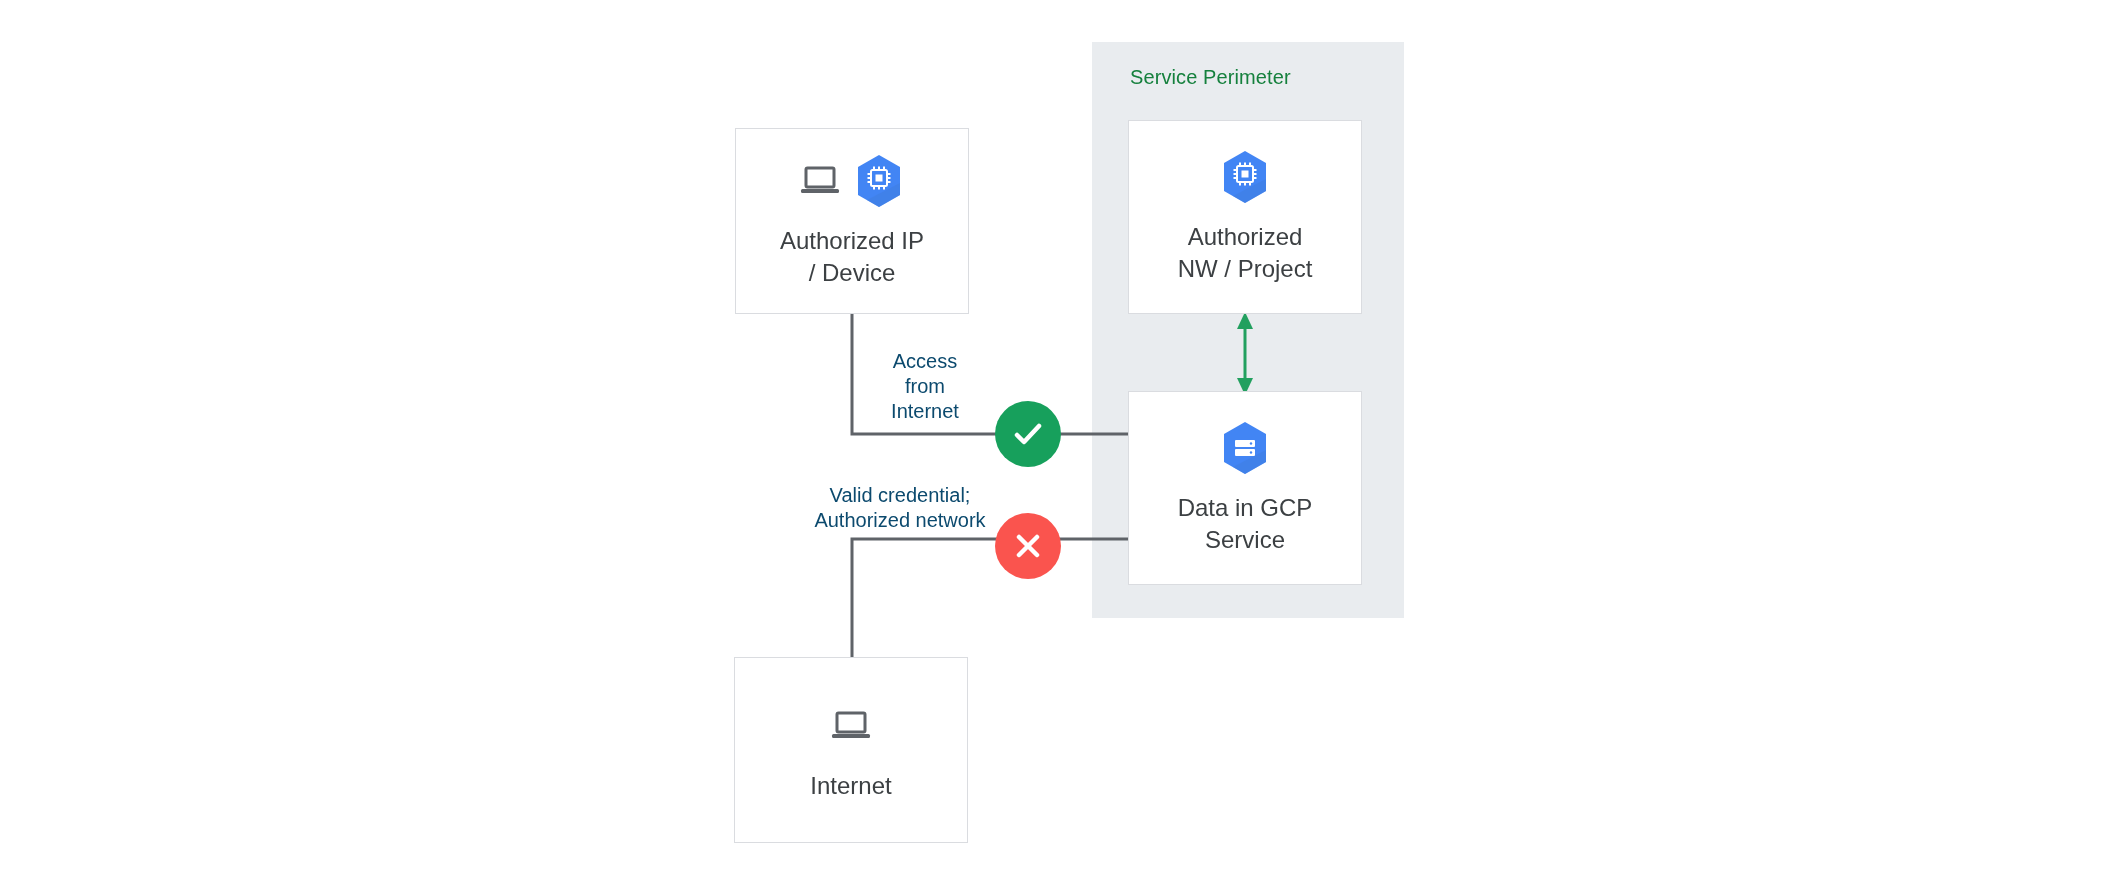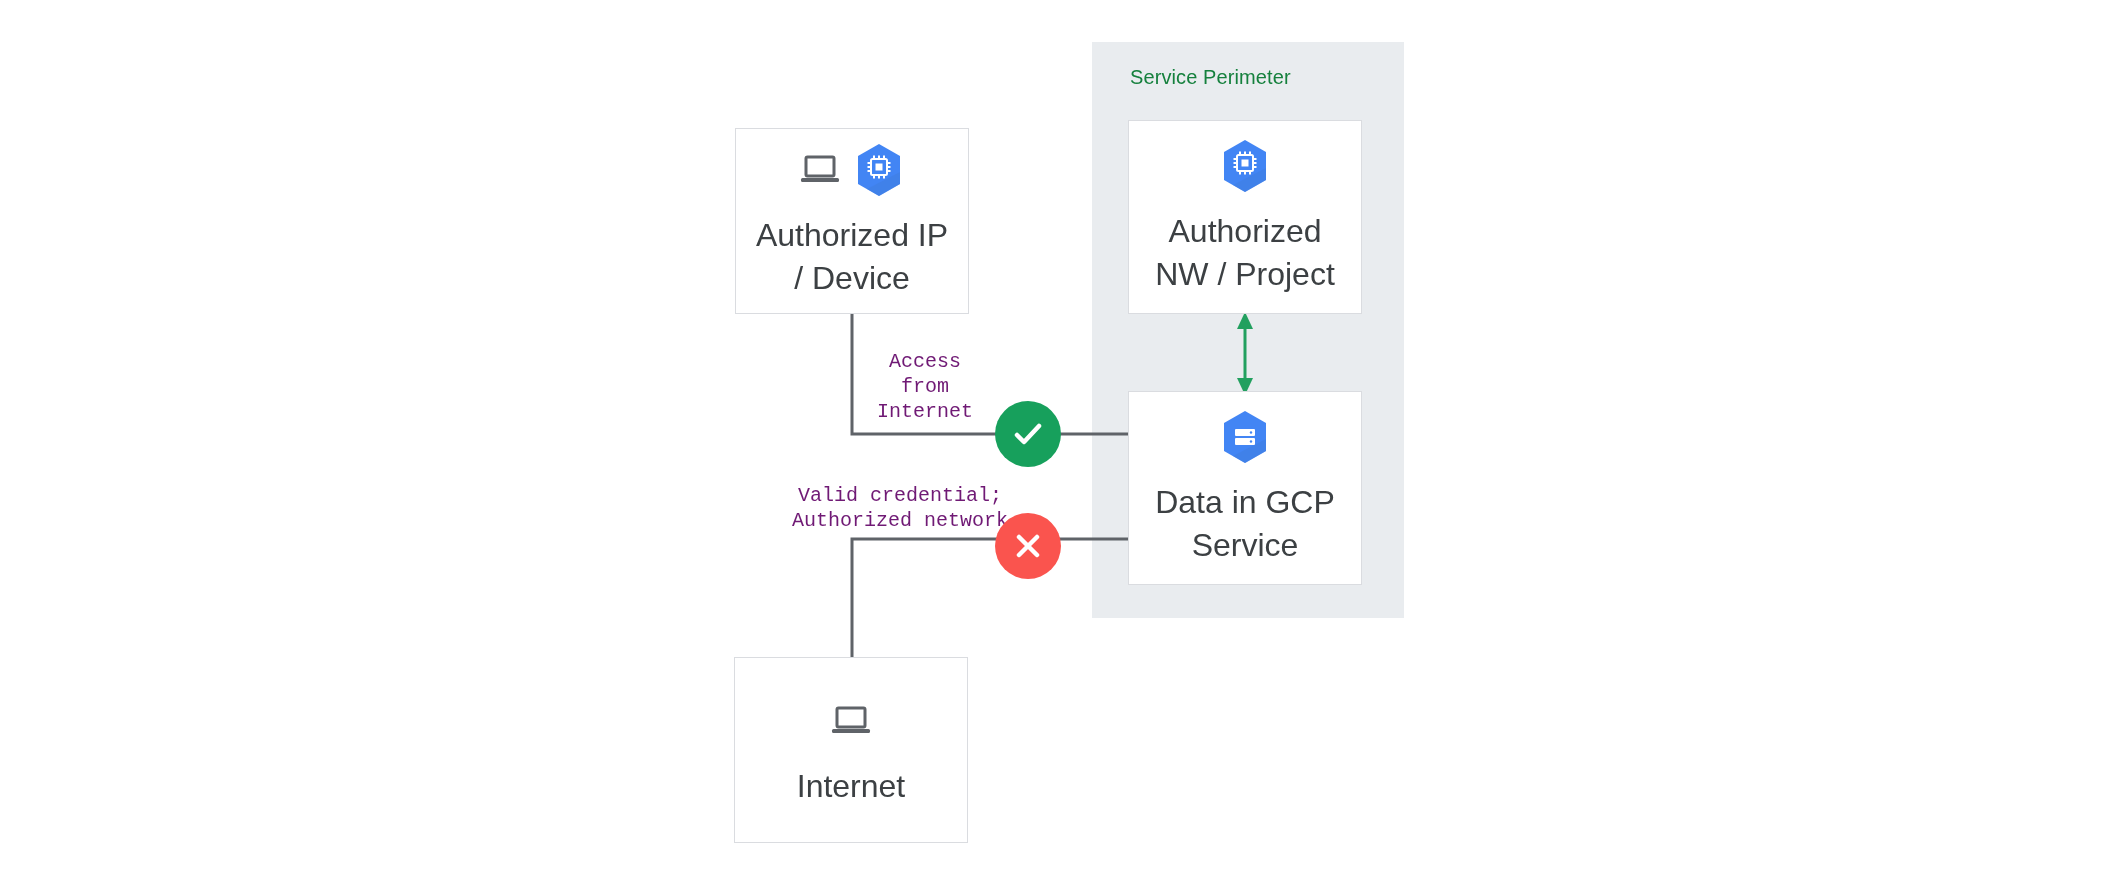--- a/index.html
+++ b/index.html
@@ -45,21 +45,21 @@
     position: absolute;
     background: #ffffff;
     border: 1px solid #dadce0;
     box-sizing: border-box;
     display: flex;
     flex-direction: column;
     align-items: center;
     justify-content: center;
   }
   .node-label {
-    font-size: 32px;
+    font-size: 24px;
     line-height: 1.33;
     color: #3c4043;
     text-align: center;
     white-space: pre-line;
     margin-top: 16px;
   }
   .icon-row {
     display: flex;
     align-items: center;
     justify-content: center;
@@ -80,24 +80,23 @@
     width: 2112px;
     height: 882px;
     pointer-events: none;
   }
 
   
   .edge-label {
     position: absolute;
     font-size: 20px;
     line-height: 1.25;
-    color: #701a75;
+    color: #0c4a6e;
     text-align: center;
     white-space: pre-line;
-    font-family: Liberation Mono, monospace;
   }
   #label-access-from-internet { left: 860px; top: 349px; width: 130px; }
   #label-valid-credential     { left: 780px; top: 483px; width: 240px; }
 
   
   .badge {
     position: absolute;
     width: 66px;
     height: 66px;
     border-radius: 50%;

